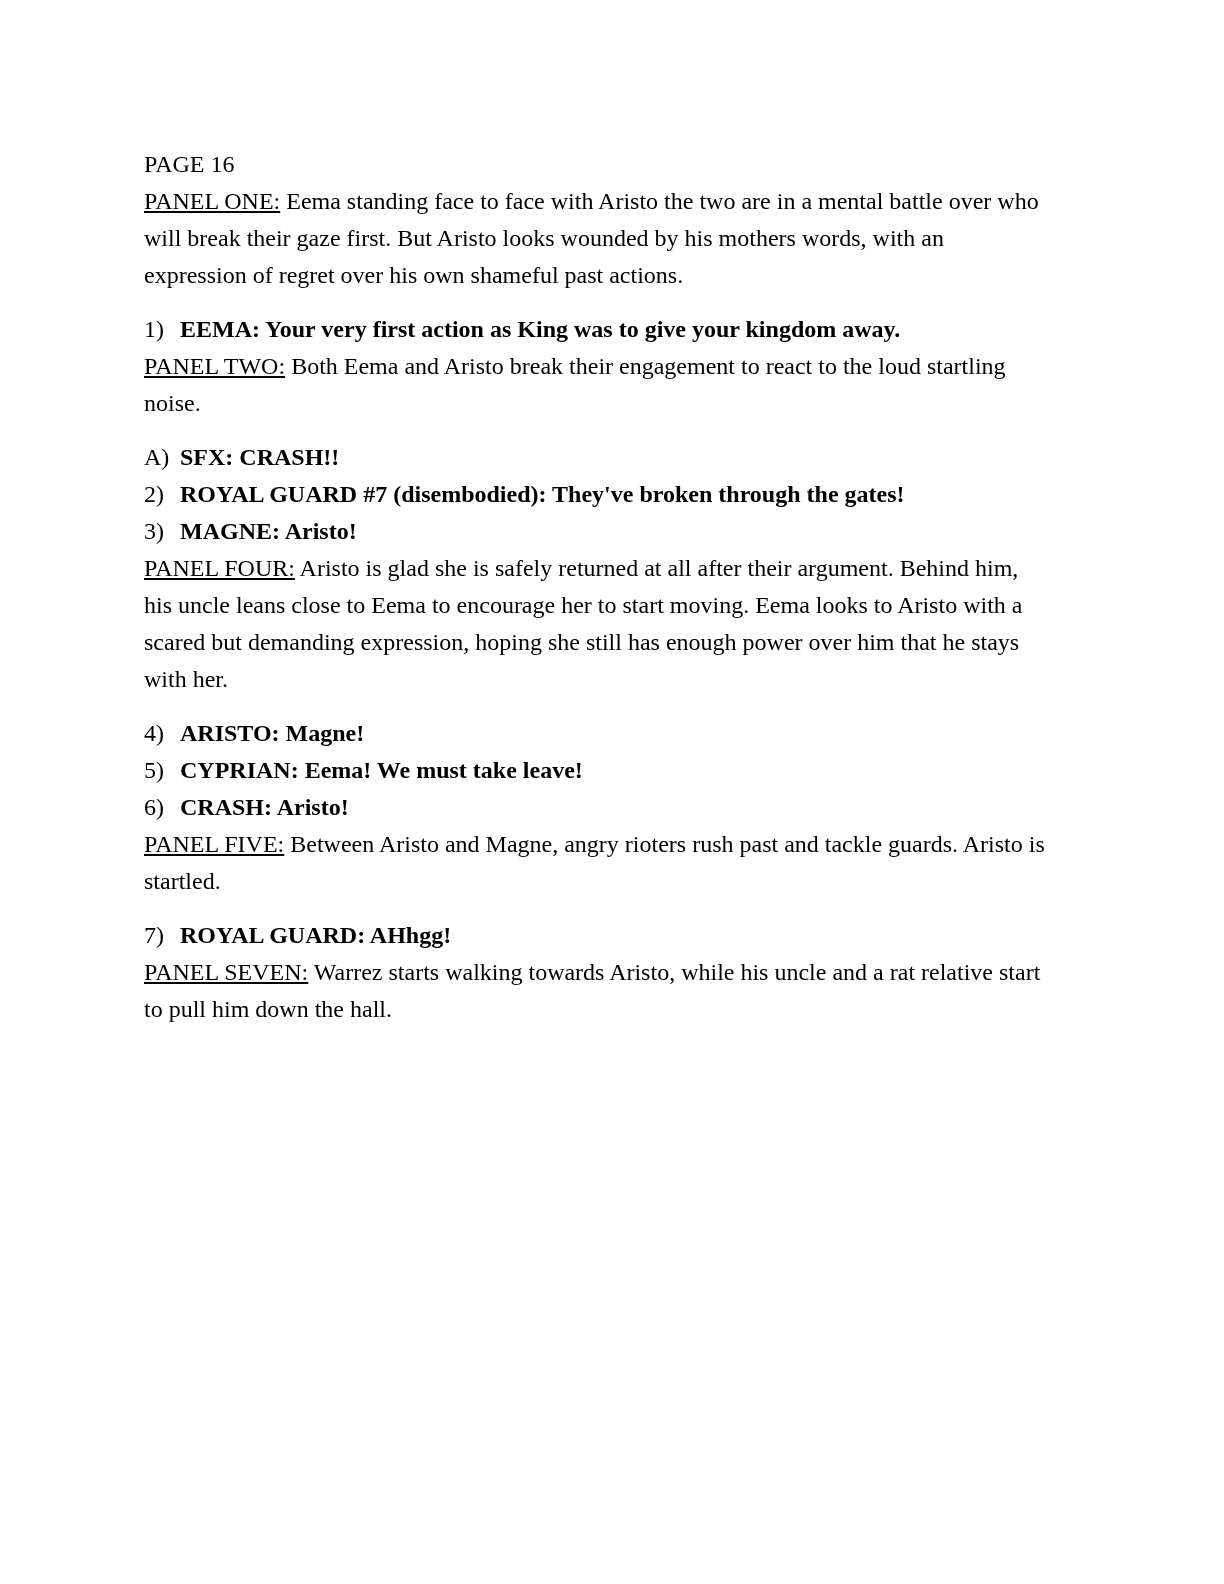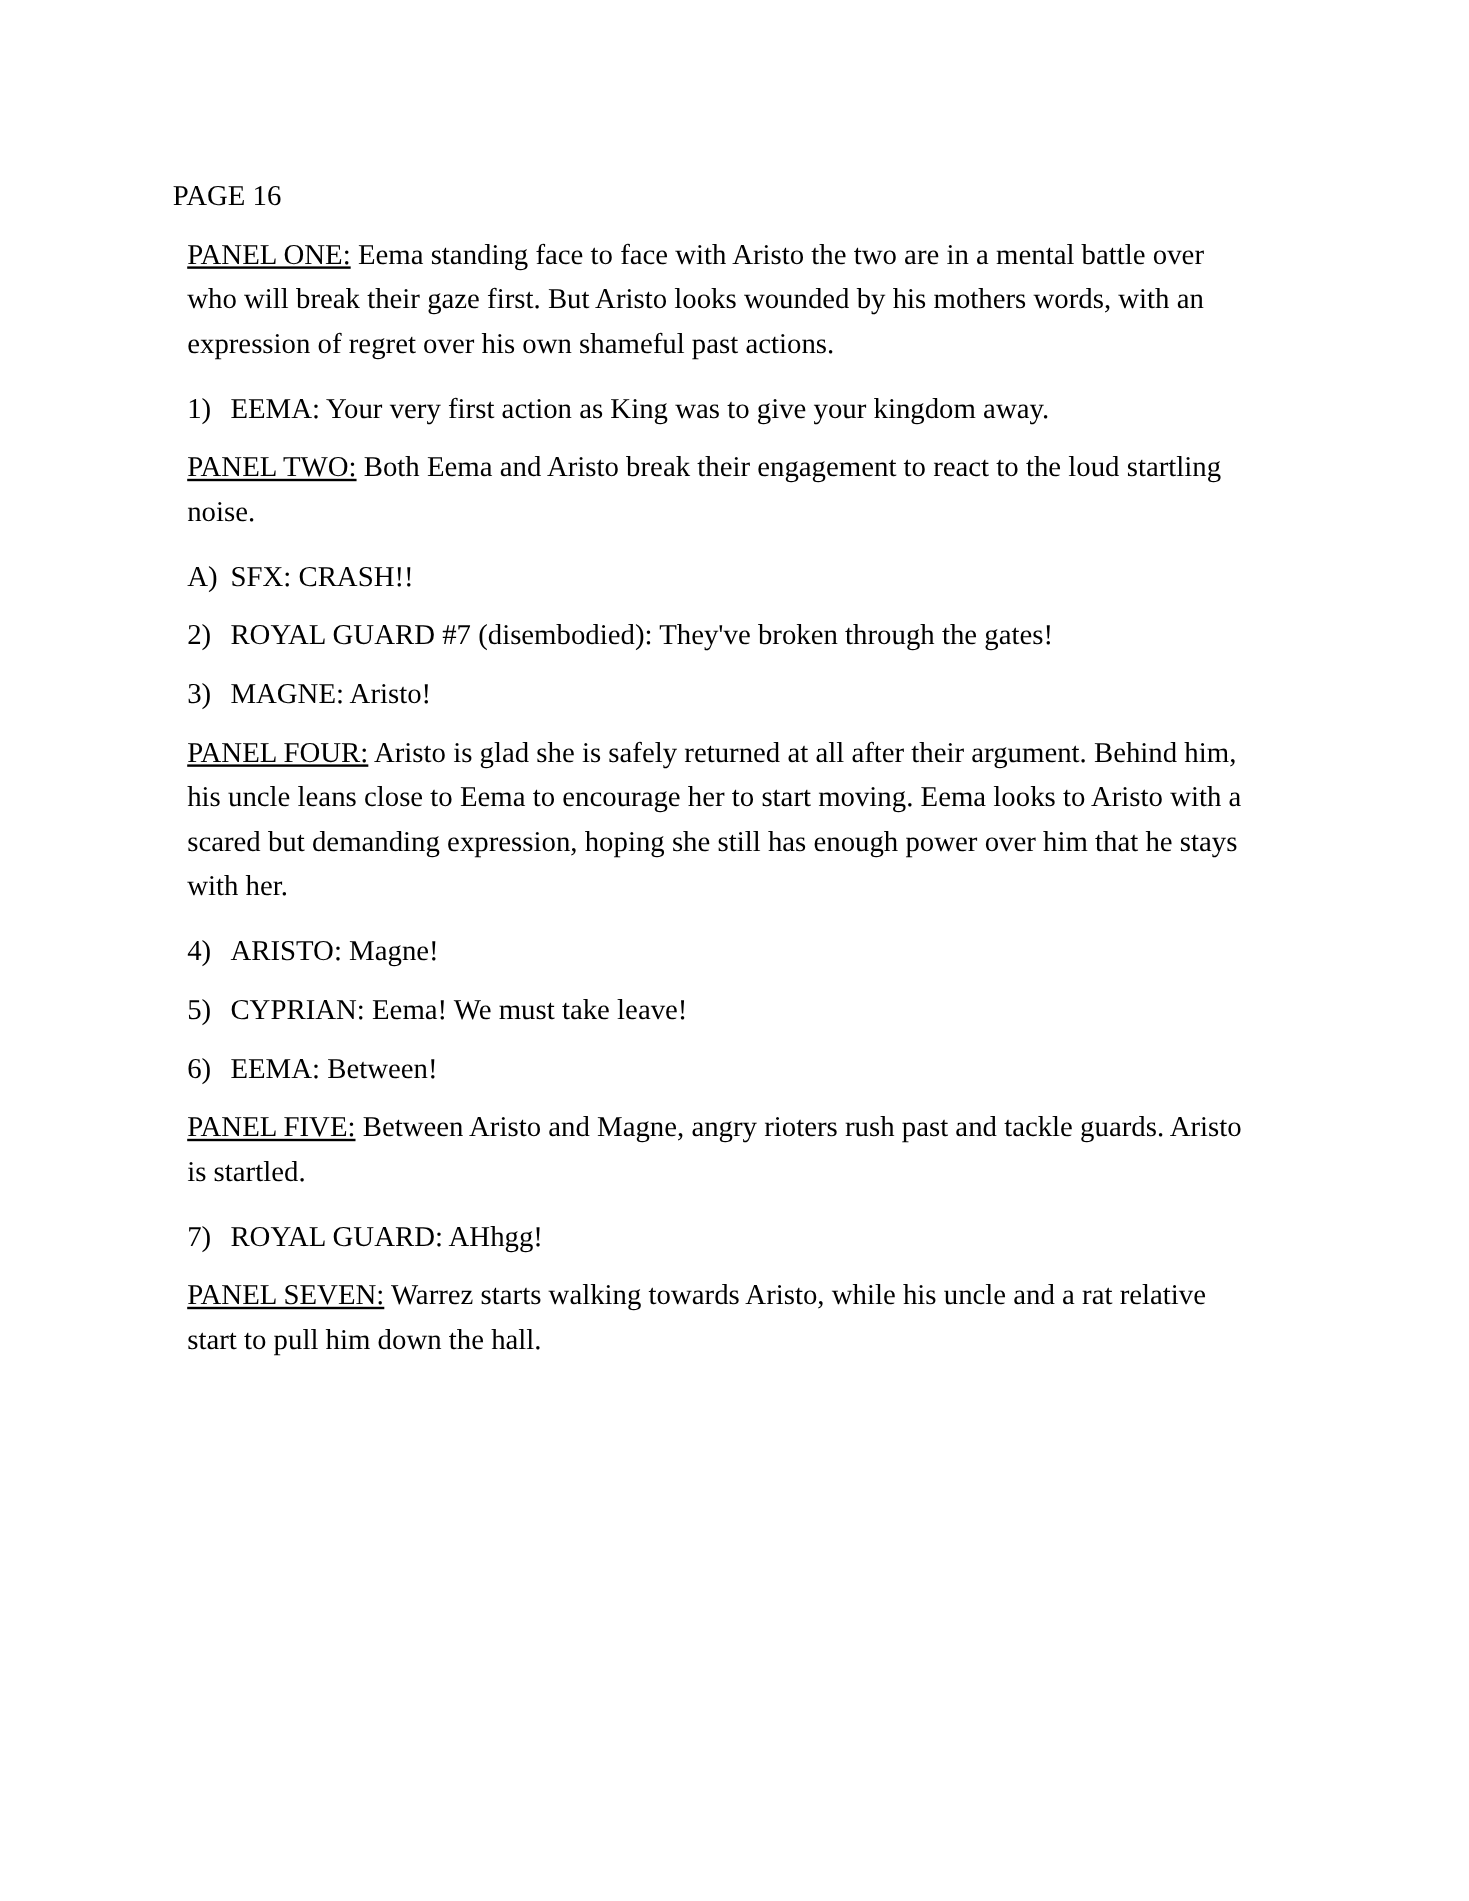--- a/index.html
+++ b/index.html
@@ -20,21 +20,21 @@
     color: #000000;
     overflow: hidden;
   }
   .page-header {
     margin: 0;
     font-size: 24px;
     font-weight: normal;
     line-height: 37px;
   }
   .blocks p {
-    margin: 12px;
+    margin: 0;
   }
   .panel {
     margin-top: 28px;
   }
   .panel-label {
     text-decoration: underline;
   }
   .dialogue {
     margin-top: 28px;
     margin-left: 36px;
@@ -42,20 +42,21 @@
   }
   .panel + .dialogue {
     margin-top: 17px;
   }
   .marker {
     flex: 0 0 36px;
     width: 36px;
   }
   .dialogue-text {
     flex: 1 1 auto;
+    font-weight: bold;
   }
 </style>
 </head>
 <body>
 
 <div class="page">
   <p class="page-header">PAGE 16</p>
   <div class="blocks">
       <p class="panel"><span class="panel-label">PANEL ONE:</span> Eema standing face to face with Aristo the two are in a mental battle over who will break their gaze first. But Aristo looks wounded by his mothers words, with an expression of regret over his own shameful past actions.</p>
       <p class="dialogue">
@@ -79,21 +80,21 @@
       <p class="dialogue">
         <span class="marker">4)</span>
         <span class="dialogue-text">ARISTO: Magne!</span>
       </p>
       <p class="dialogue">
         <span class="marker">5)</span>
         <span class="dialogue-text">CYPRIAN: Eema! We must take leave!</span>
       </p>
       <p class="dialogue">
         <span class="marker">6)</span>
-        <span class="dialogue-text">EEMA: Between!</span>
+        <span class="dialogue-text">CRASH: Aristo!</span>
       </p>
       <p class="panel"><span class="panel-label">PANEL FIVE:</span> Between Aristo and Magne, angry rioters rush past and tackle guards. Aristo is startled.</p>
       <p class="dialogue">
         <span class="marker">7)</span>
         <span class="dialogue-text">ROYAL GUARD: AHhgg!</span>
       </p>
       <p class="panel"><span class="panel-label">PANEL SEVEN:</span> Warrez starts walking towards Aristo, while his uncle and a rat relative start to pull him down the hall.</p>
     </div>
 </div>
 

